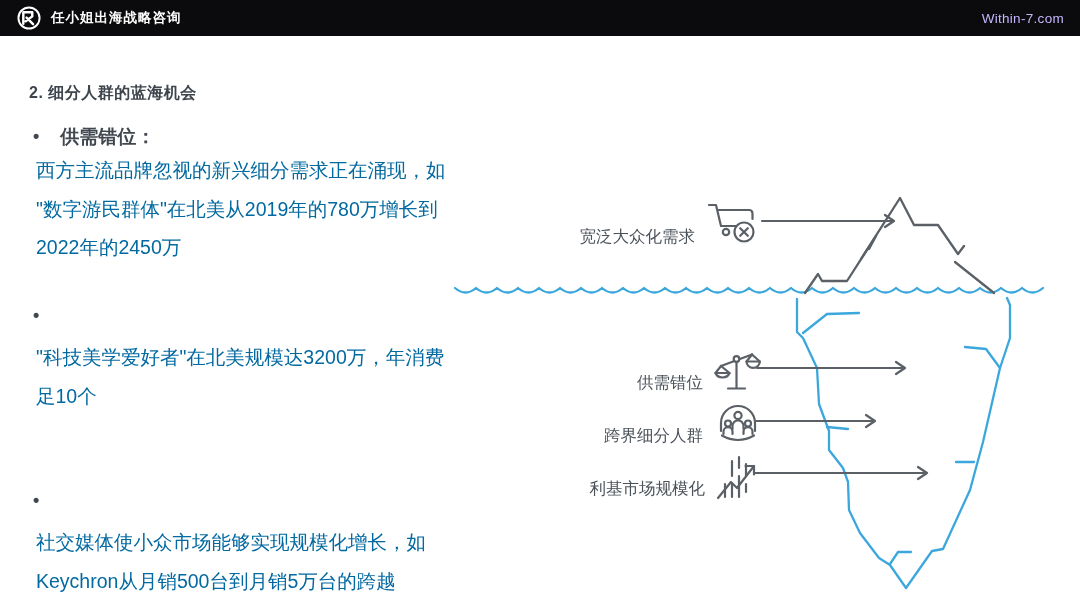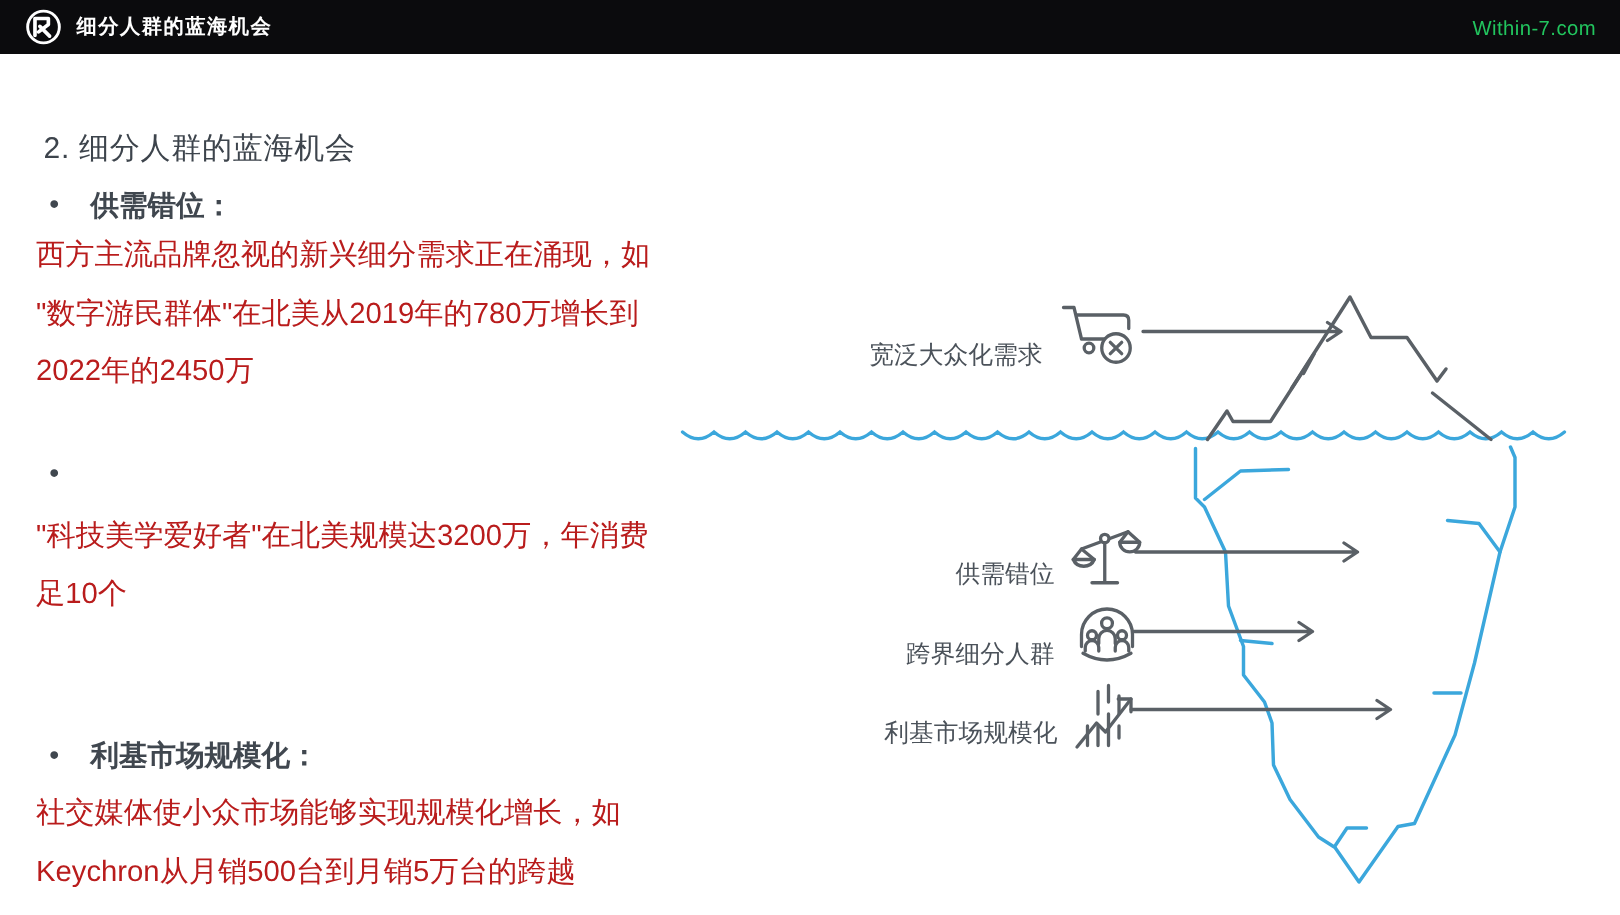--- a/index.html
+++ b/index.html
@@ -10,35 +10,35 @@
   }
   
   .topbar{
     position:absolute;top:0;left:0;width:1080px;height:36px;
     background:#0b0b0d;display:flex;align-items:center;
     padding:0 16px;box-sizing:border-box;
   }
   .brand{display:flex;align-items:center;gap:9px;color:#ffffff;
     font-size:13.5px;font-weight:bold;letter-spacing:1px;}
   .topbar .spacer{flex:1}
-  .site{color:#22c55e;font-size:13.5px;letter-spacing:.3px}
+  .site{color:#c4b5fd;font-size:13.5px;letter-spacing:.3px}
   
   .page-title{
     position:absolute;left:29px;top:72px;
-    font-size:20px;font-weight:normal;color:#3d444c;letter-spacing:.5px;
+    font-size:16px;font-weight:bold;color:#3d444c;letter-spacing:.5px;
     white-space:nowrap;
   }
   .bhead{
     position:absolute;left:33px;display:flex;align-items:center;
     font-size:19px;font-weight:bold;color:#40474f;white-space:nowrap;
   }
   .bhead .dot{margin-right:21px;font-size:18px;transform:translateY(-1px)}
   .para{
-    position:absolute;left:24px;font-size:19.5px;line-height:38.5px;
-    color:#b91c1c;white-space:nowrap;
+    position:absolute;left:36px;font-size:19.5px;line-height:38.5px;
+    color:#0369a1;white-space:nowrap;
   }
   .para span{display:block}
   .b1h{top:124px}.p1{top:151px}
   .b2h{top:306px}.p2{top:338px}
   .b3h{top:491px}.p3{top:523px}
   
   svg.diagram{position:absolute;left:440px;top:178px}
   .dlabel{
     position:absolute;right:318px;height:52px;
     display:flex;align-items:flex-end;justify-content:flex-end;gap:11px;
@@ -49,21 +49,21 @@
 </style>
 </head>
 <body>
 
 <header class="topbar">
   <div class="brand">
     <svg width="26" height="26" viewBox="0 0 32 32">
       <circle cx="16" cy="16" r="13" fill="none" stroke="#ffffff" stroke-width="2.4"></circle>
       <path d="M9,23 L9,9 L20,9 L20,14 L12,20 M13,15.5 L21,23.5" fill="none" stroke="#ffffff" stroke-width="3" stroke-linecap="round" stroke-linejoin="round"></path>
     </svg>
-    <span>细分人群的蓝海机会</span>
+    <span>任小姐出海战略咨询</span>
   </div>
   <div class="spacer"></div>
   <span class="site">Within-7.com</span>
 </header>
 
 <h1 class="page-title">2. 细分人群的蓝海机会</h1>
 
 <div class="bhead b1h">
   <span class="dot">•</span>
   <span>供需错位：</span>
@@ -77,21 +77,20 @@
 <div class="bhead b2h">
   <span class="dot">•</span>
 </div>
 <div class="para p2">
   <span>"科技美学爱好者"在北美规模达3200万，年消费</span>
   <span>足10个</span>
 </div>
 
 <div class="bhead b3h">
   <span class="dot">•</span>
-  <span>利基市场规模化：</span>
 </div>
 <div class="para p3">
   <span>社交媒体使小众市场能够实现规模化增长，如</span>
   <span>Keychron从月销500台到月销5万台的跨越</span>
 </div>
 
 <svg class="diagram" width="640" height="432" viewBox="440 178 640 432">
 
   <path d="M455,288 q10.5,9 21,0 q10.5,9 21,0 q10.5,9 21,0 q10.5,9 21,0 q10.5,9 21,0 q10.5,9 21,0 q10.5,9 21,0
            q10.5,9 21,0 q10.5,9 21,0 q10.5,9 21,0 q10.5,9 21,0 q10.5,9 21,0 q10.5,9 21,0 q10.5,9 21,0

